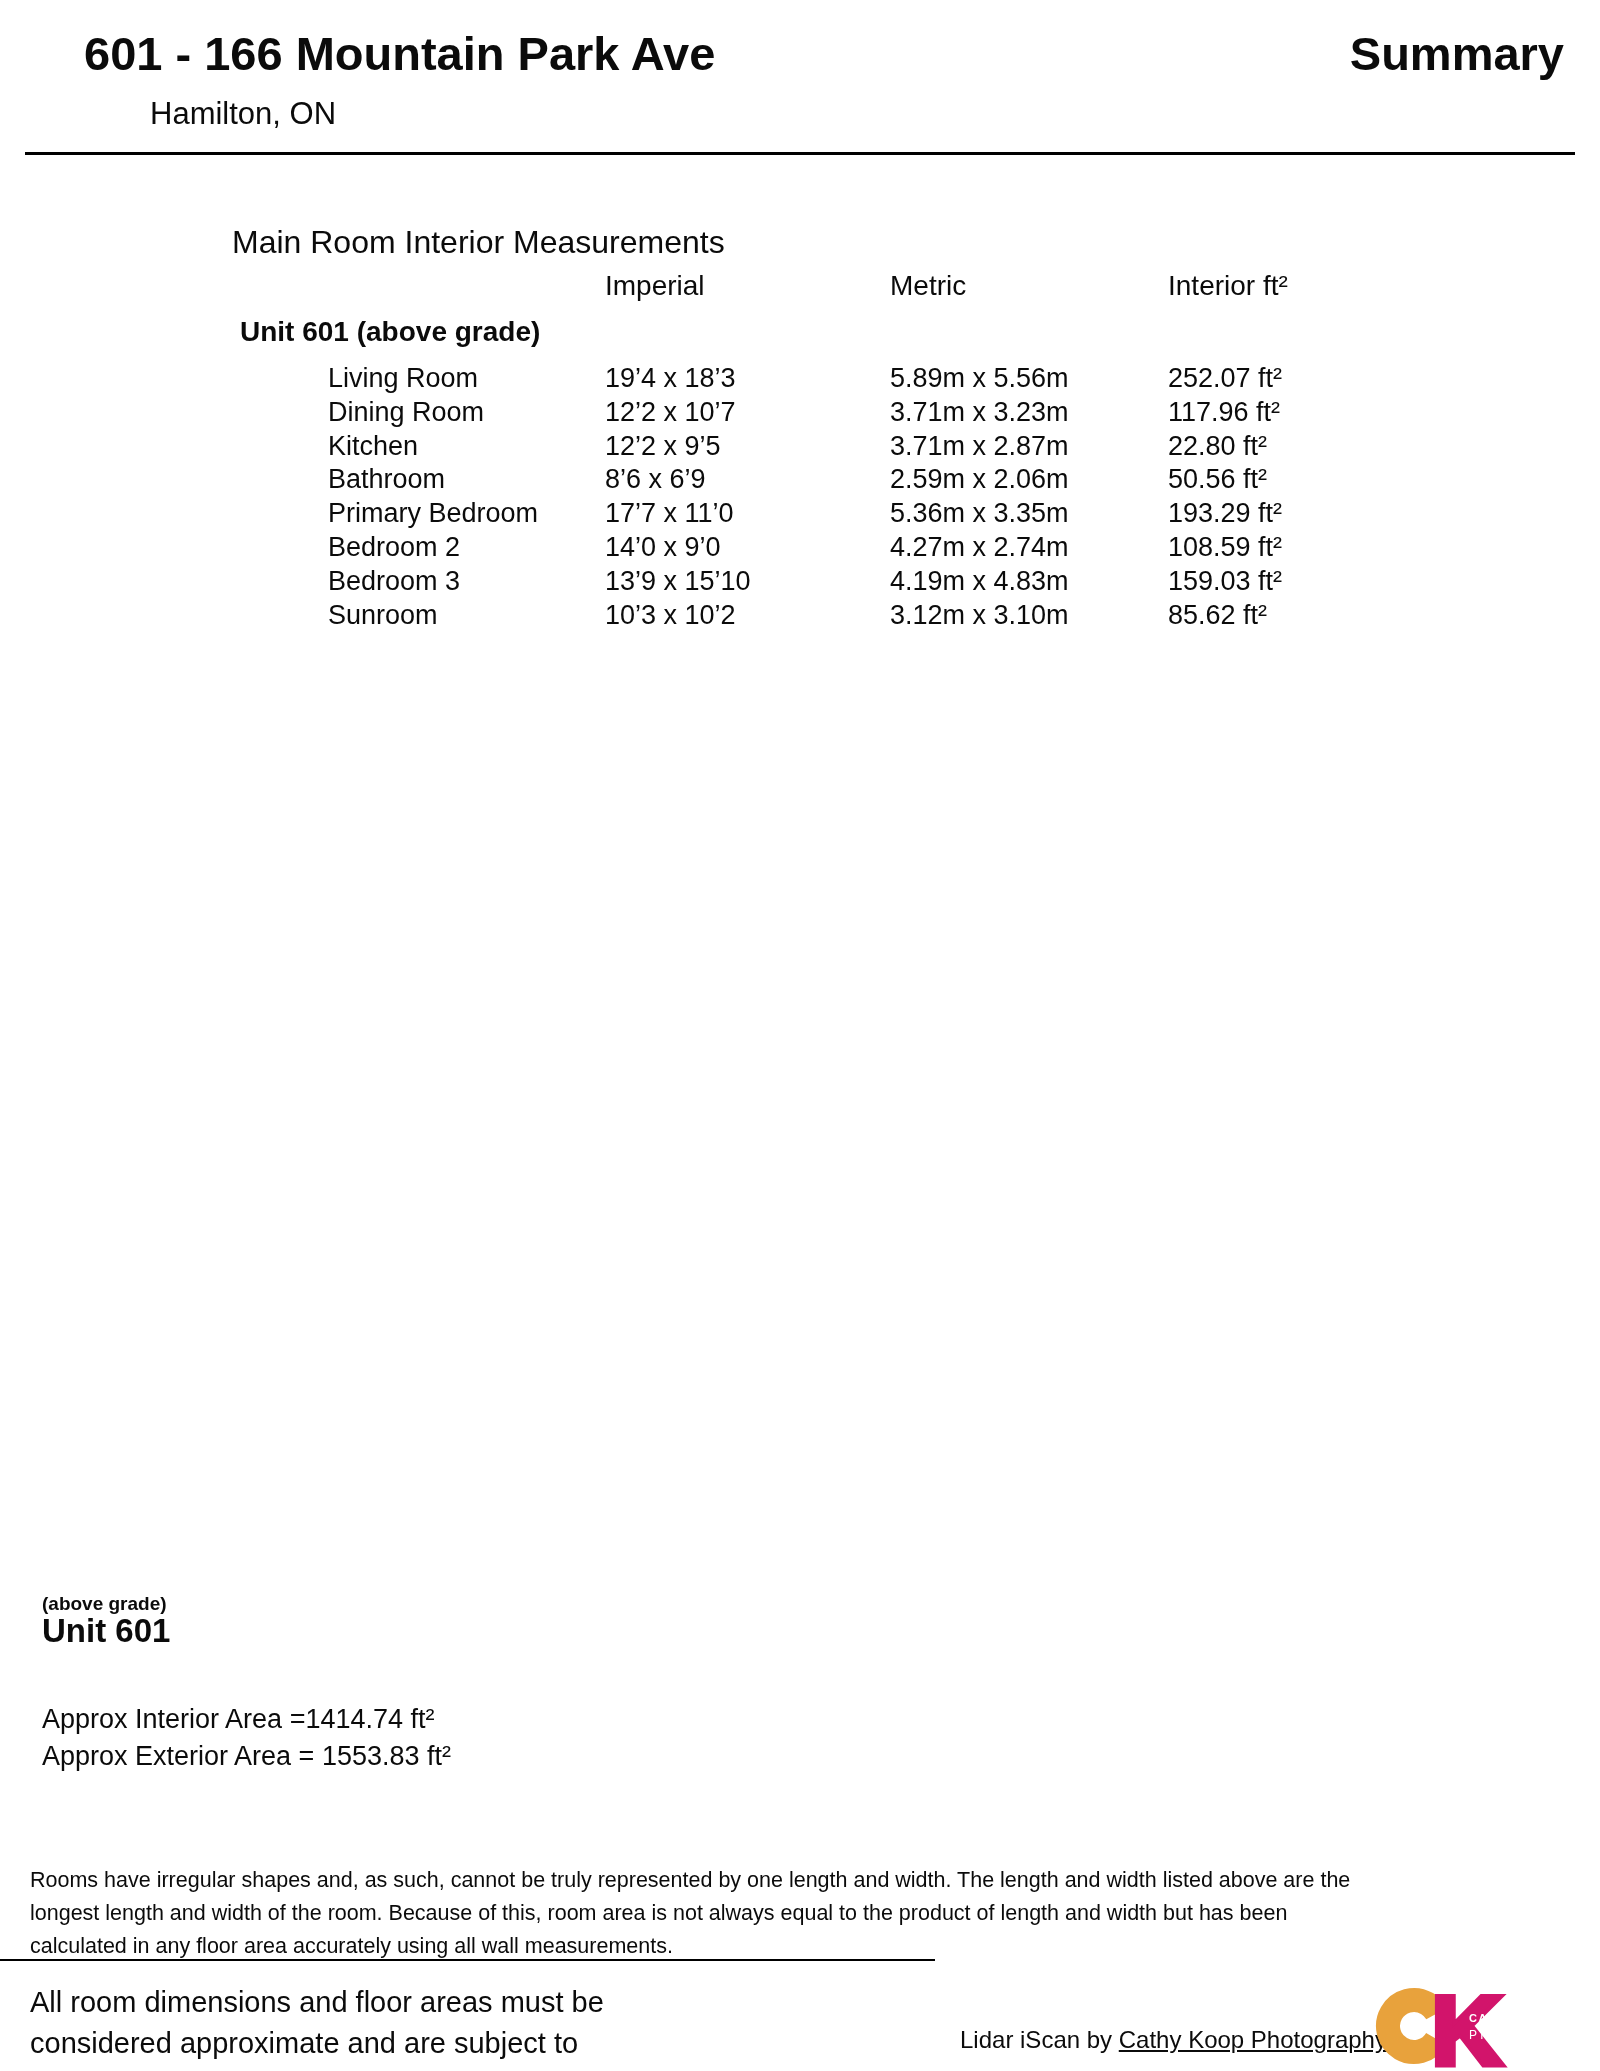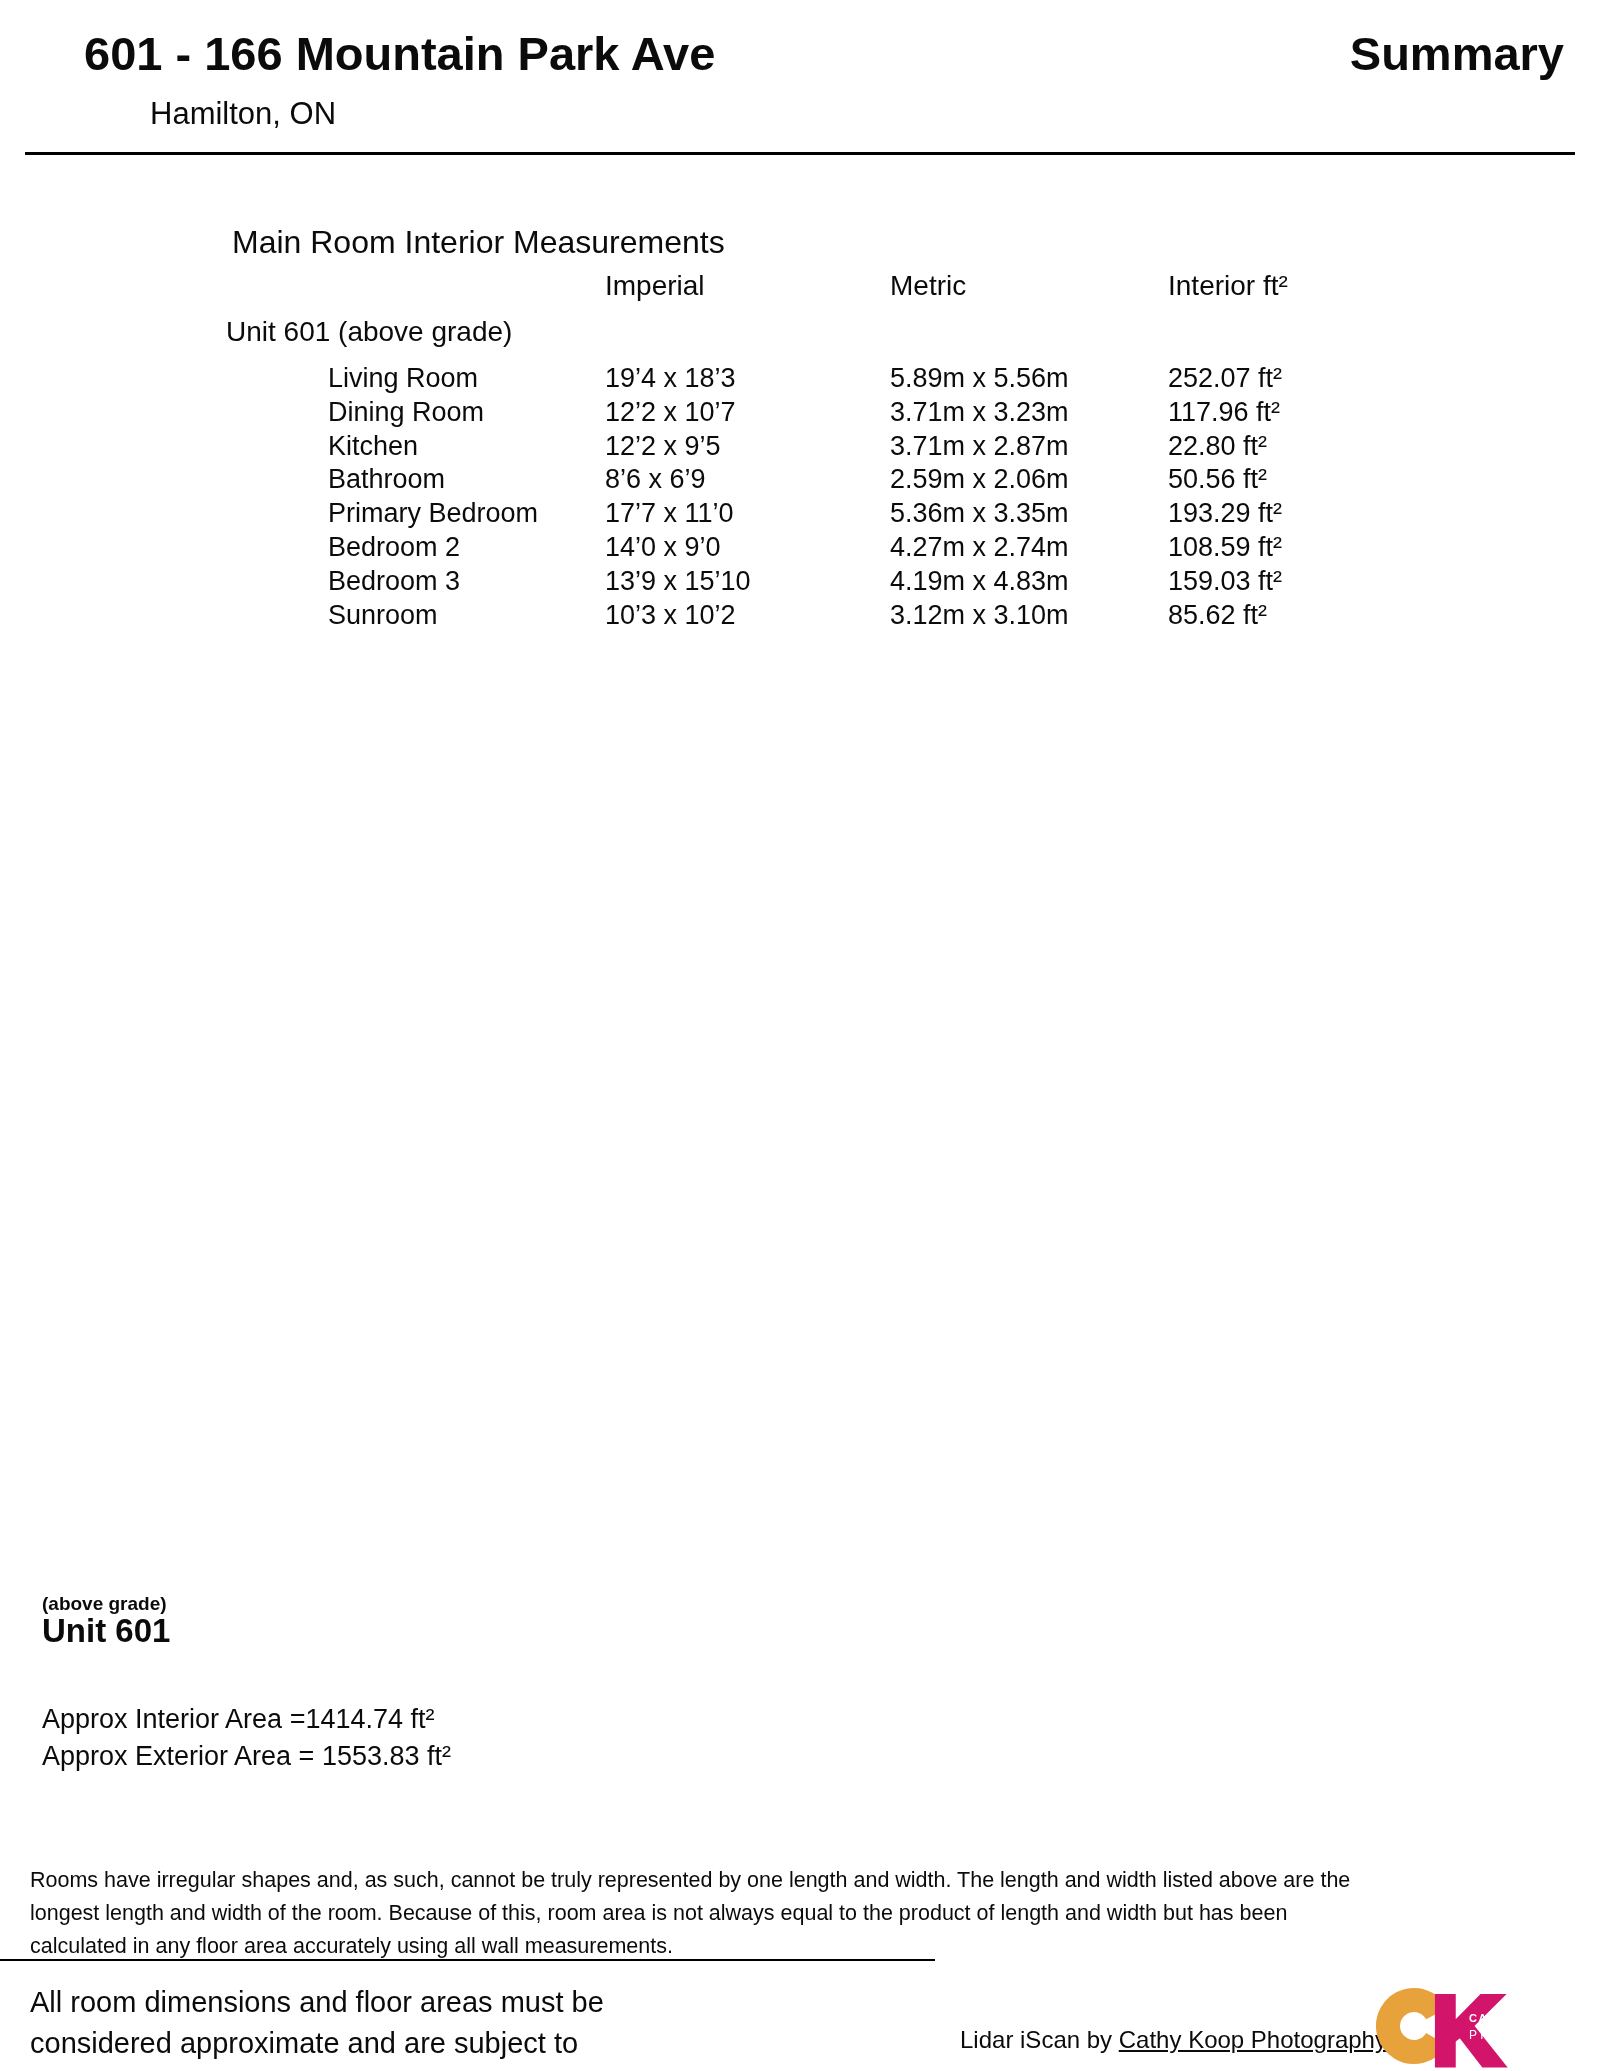--- a/index.html
+++ b/index.html
@@ -11,21 +11,21 @@
   .addr { position: absolute; left: 55px; top: 26px; font-size: 47px; font-weight: 600; margin-left: 29px; }
   .city { position: absolute; left: 150px; top: 96px; font-size: 31px; font-weight: 500; }
   .page-title { position: absolute; right: 36px; top: 26px; font-size: 47px; font-weight: 600; }
   .rule-top { position: absolute; left: 25px; right: 25px; top: 152px; height: 3px; background: #000; }
 
   .sec-title { position: absolute; left: 232px; top: 224px; font-size: 32px; font-weight: 400; }
   .colhead { position: absolute; top: 270px; font-size: 28px; }
   .ch-imperial { left: 605px; }
   .ch-metric { left: 890px; }
   .ch-interior { left: 1168px; }
-  .unit-head { position: absolute; left: 226px; top: 316px; font-size: 28px; font-weight: 400; }
+  .unit-head { position: absolute; left: 240px; top: 316px; font-size: 28px; font-weight: 700; }
 
   .mtable {
     position: absolute; left: 328px; top: 362px;
     display: grid; grid-template-columns: 277px 285px 278px auto;
     font-size: 27px; line-height: 33.8px;
   }
   .mrow { display: contents; }
 
   .unit2 { position: absolute; left: 42px; top: 1612px; font-size: 33px; font-weight: 700; text-align: center; }
   .grade { position: absolute; left: 42px; top: 1593px; font-size: 19px; font-weight: 700; }

